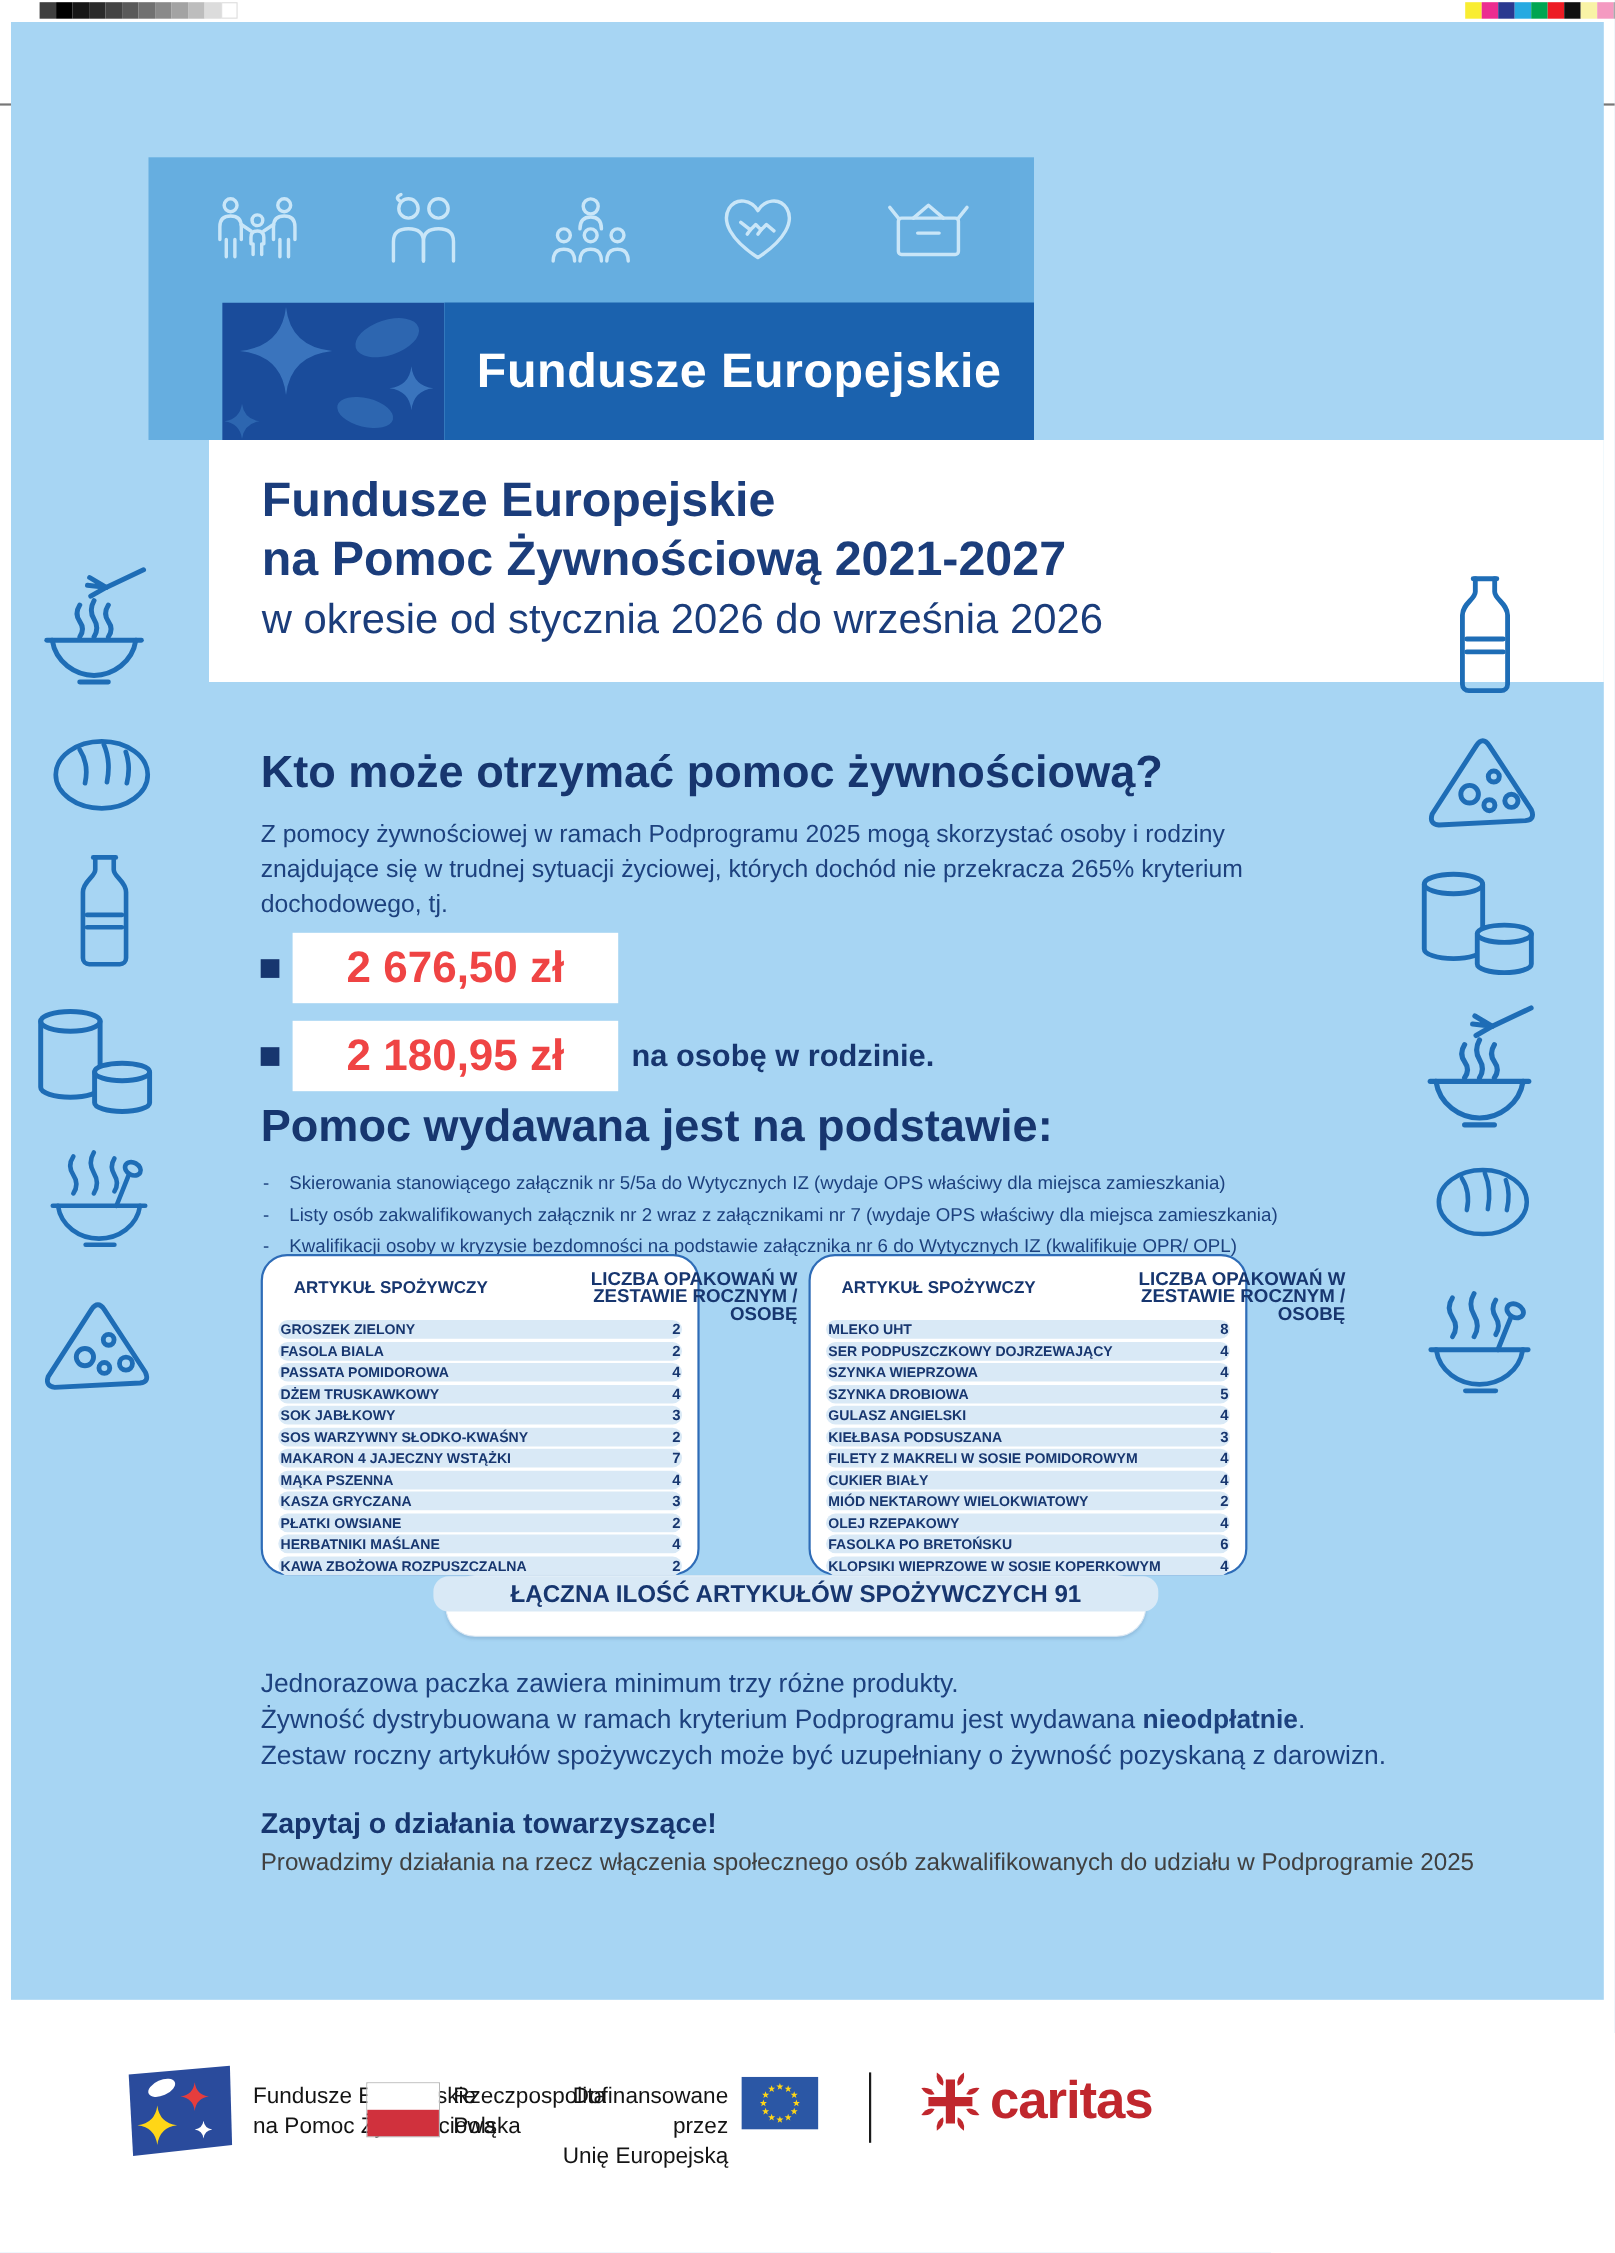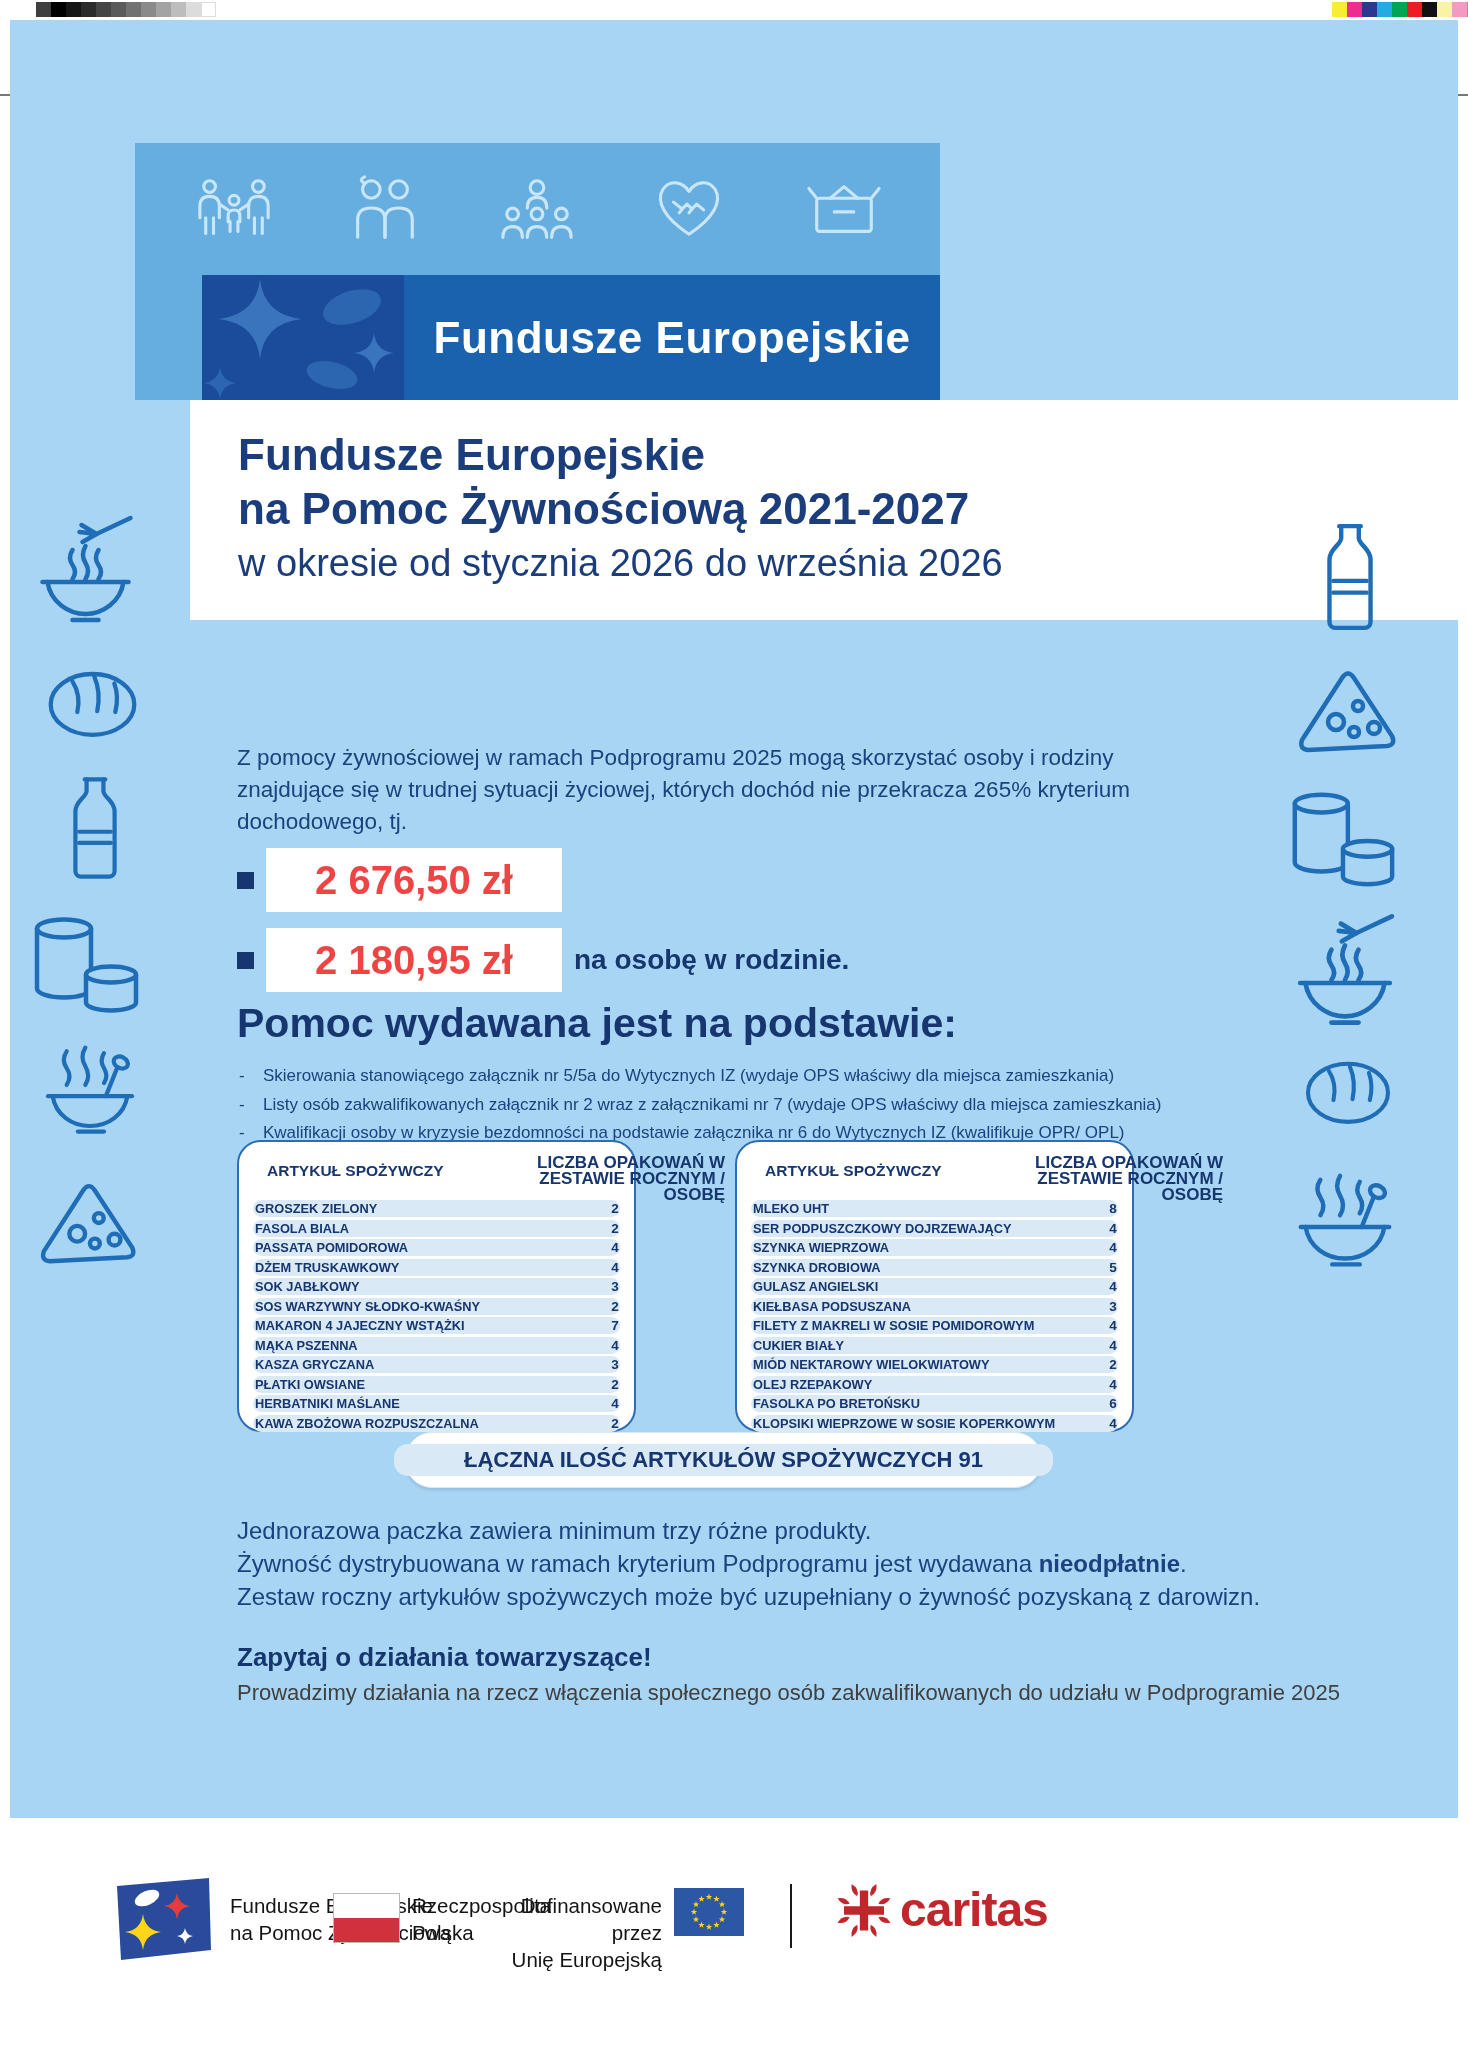--- a/index.html
+++ b/index.html
@@ -38,21 +38,21 @@
   
   .food-table{position:absolute;top:1120px;width:399px;height:292px;background:#fff;border:2.5px solid #2e6cb7;border-radius:24px;box-sizing:border-box}
   .ft-col1{position:absolute;left:28px;top:20px;font-weight:bold;font-size:15.5px;color:#17366f}
   .ft-col2{position:absolute;left:236px;top:13px;width:250px;text-align:right;font-weight:bold;font-size:17px;line-height:16px;color:#17366f}
   .rows{position:absolute;left:14px;right:14px;top:58px;display:flex;flex-direction:column;gap:2.5px}
   .food-row{position:relative;height:17px;background:#d9e9f6;border-radius:9px}
   .food-name{position:absolute;left:2px;top:0;line-height:17px;font-weight:bold;font-size:12.8px;color:#17366f;white-space:nowrap}
   .food-count{position:absolute;left:342px;width:40px;top:0;line-height:17px;text-align:center;font-weight:bold;font-size:13.5px;color:#17366f}
   
   #total-bar{left:395px;top:1412px;width:635px;height:54px;background:#fff;border-radius:27px;border:1px solid #dde9f4;
-             display:flex;align-items:center;justify-content:center;box-shadow:0 2px 3px rgba(40,80,130,.18)}
+             display:flex;align-items:flex-start;justify-content:center;box-shadow:0 2px 3px rgba(40,80,130,.18)}
   #total-bar span{background:#d9e9f6;border-radius:14px;padding:3px 70px;font-weight:bold;font-size:22px;color:#17366f;white-space:nowrap}
   
   .notes{position:absolute;left:227px;font-size:24px;line-height:33px;color:#1d417e}
   .ask-h{position:absolute;left:227px;font-weight:bold;font-size:26px;color:#17366f}
   .ask-b{position:absolute;left:227px;font-size:22px;color:#404040}
   .deco{position:absolute}
   
   .ftxt{position:absolute;font-size:20.5px;line-height:27px;color:#141414}
   #pl-flag{left:333px;top:1893px;width:67px;height:50px;border:1px solid #b8b8b8;box-sizing:border-box}
   #pl-flag .w{height:50%;background:#fff}
@@ -144,20 +144,21 @@
   <div id="fe-banner" class="abs">
     <span>Fundusze Europejskie</span>
   </div>
 
   <div id="title-block" class="abs">
     <div class="title-line t-bold" style="top:30px">Fundusze Europejskie</div>
     <div class="title-line t-bold" style="top:84px">na Pomoc Żywnościową 2021-2027</div>
     <div class="title-line t-reg" style="top:142px">w okresie od stycznia 2026 do września 2026</div>
   </div>
 
+  <div class="h1" style="top:658px">Kto może otrzymać pomoc żywnościową?</div>
   <div class="para" style="top:722px">
     <div>Z pomocy żywnościowej w ramach Podprogramu 2025 mogą skorzystać osoby i rodziny</div>
     <div>znajdujące się w trudnej sytuacji życiowej, których dochód nie przekracza 265% kryterium</div>
     <div>dochodowego, tj.</div>
   </div>
 
   <div class="amount-row" style="top:828px">
     <span class="amount-sq"></span>
     <div class="amount-box">
       <span>2 676,50 zł</span>

